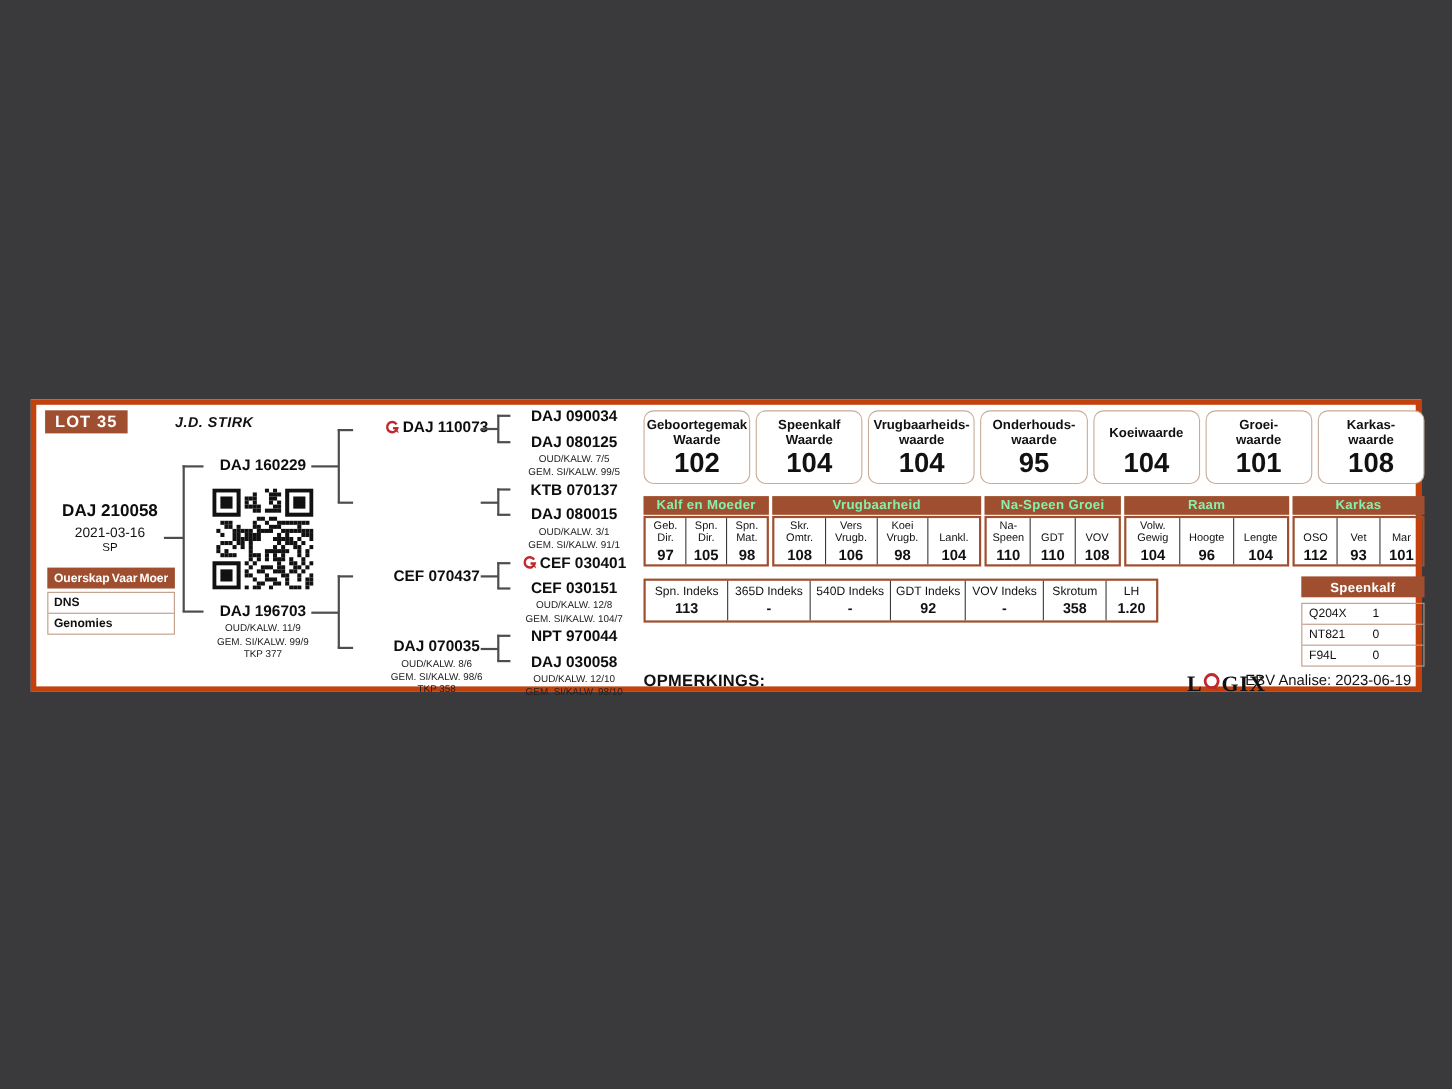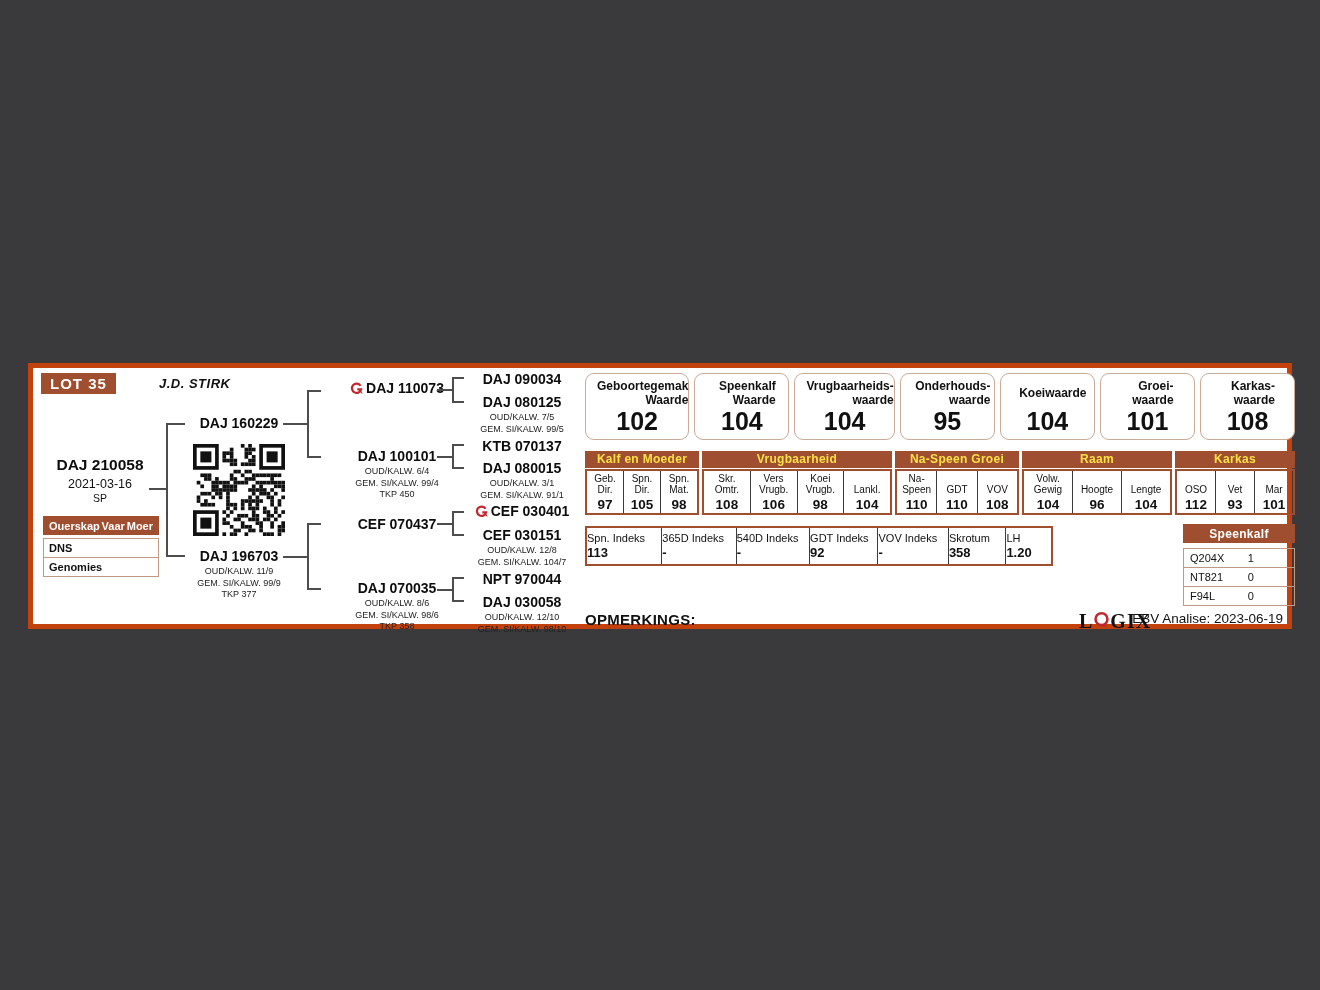--- a/index.html
+++ b/index.html
@@ -42,38 +42,38 @@
   .orows{margin-top:3px;border:1.5px solid #c09a85;}
   .orow{height:18px;display:flex;align-items:center;font-weight:bold;font-size:11px;
     padding-left:5px;border-top:1.5px solid #c09a85;}
   .orow:first-child{border-top:none;}
   
   .qr{position:absolute;left:160px;top:76px;width:92px;height:92px;background:#fff;}
   
   .vrow{position:absolute;left:552px;top:5px;width:710px;height:67px;display:flex;gap:5px;}
   .vbox{flex:1;border:1.5px solid #c9ab97;border-radius:9px;background:#fff;
     display:flex;flex-direction:column;align-items:center;justify-content:center;box-sizing:border-box;}
-  .vtitle{font-size:12px;font-weight:600;line-height:13.5px;text-align:right;
-    white-space:pre-line;min-height:28px;display:flex;align-items:center;justify-content:center;margin-left:11px;}
+  .vtitle{font-size:12px;font-weight:600;line-height:13.5px;text-align:center;
+    white-space:pre-line;min-height:28px;display:flex;align-items:center;justify-content:center;}
   .vnum{font-size:25px;font-weight:bold;line-height:26px;}
   
   .egroups{position:absolute;left:552px;top:83px;width:710px;display:flex;gap:3px;}
   .egroup{display:flex;flex-direction:column;flex-basis:0;}
-  .ehead{background:#9f4f2f;color:#fde047;font-weight:bold;font-size:12px;
+  .ehead{background:#9f4f2f;color:#86efac;font-weight:bold;font-size:12px;
     text-align:center;height:17px;line-height:17px;letter-spacing:.3px;}
   .ebody{margin-top:1px;border:2px solid #9f4f2f;display:flex;height:46px;box-sizing:border-box;}
   .ecol{flex:1;display:flex;flex-direction:column;align-items:center;justify-content:flex-end;
     padding:2px 0 1px;border-left:1px solid #3b3b3b;}
   .ecol:first-child{border-left:none;}
   .ecl{font-size:10px;line-height:10.5px;text-align:center;white-space:pre-line;}
   .ecv{font-size:13.5px;font-weight:bold;margin-top:2px;}
   
   .itable{position:absolute;left:552px;top:158px;width:464px;border:2px solid #9f4f2f;
     display:flex;height:36px;box-sizing:content-box;background:#fff;}
-  .icell{display:flex;flex-direction:column;align-items:flex-start;justify-content:center;
+  .icell{display:flex;flex-direction:column;align-items:center;justify-content:center;
     flex-basis:0;border-left:1px solid #3b3b3b;}
   .icell:first-child{border-left:none;}
   .icl{font-size:11px;}
   .icv{font-size:13px;font-weight:bold;margin-top:1px;}
   
   .mio{position:absolute;left:1150px;top:156px;width:112px;}
   .mhead{background:#9f4f2f;color:#fff;font-weight:bold;font-size:12px;height:19px;
     display:flex;align-items:center;justify-content:center;letter-spacing:.3px;}
   .mtable{margin-top:5px;border:1.5px solid #c09a85;}
   .mrow{display:flex;height:18px;align-items:center;font-size:11px;border-top:1.5px solid #c09a85;}
@@ -346,26 +346,20 @@
     <span class="pid">
       <span class="gmark">
         <svg width="13" height="13" viewBox="0 0 24 24">
             <path d="M19.5 7 A8.6 8.6 0 1 0 20.6 13.5 L13.5 13.5" fill="none" stroke="#c1272d" stroke-width="4"></path>
             <path d="M18.5 18.5 l4.5 3.5 -1.5 -5 z" fill="#c1272d"></path>
           </svg>
       </span>
       <span>DAJ 110073</span>
     </span>
   </div>
-  <div class="pnode" style="left:306px;top:79px;width:116px;">
-    <span class="pid">DAJ 100101</span>
-    <div class="psub">OUD/KALW. 6/4</div>
-    <div class="psub">GEM. SI/KALW. 99/4</div>
-    <div class="psub">TKP 450</div>
-  </div>
   <div class="pnode" style="left:306px;top:147px;width:116px;">
     <span class="pid">CEF 070437</span>
   </div>
   <div class="pnode" style="left:306px;top:211px;width:116px;">
     <span class="pid">DAJ 070035</span>
     <div class="psub">OUD/KALW. 8/6</div>
     <div class="psub">GEM. SI/KALW. 98/6</div>
     <div class="psub">TKP 358</div>
   </div>
 

